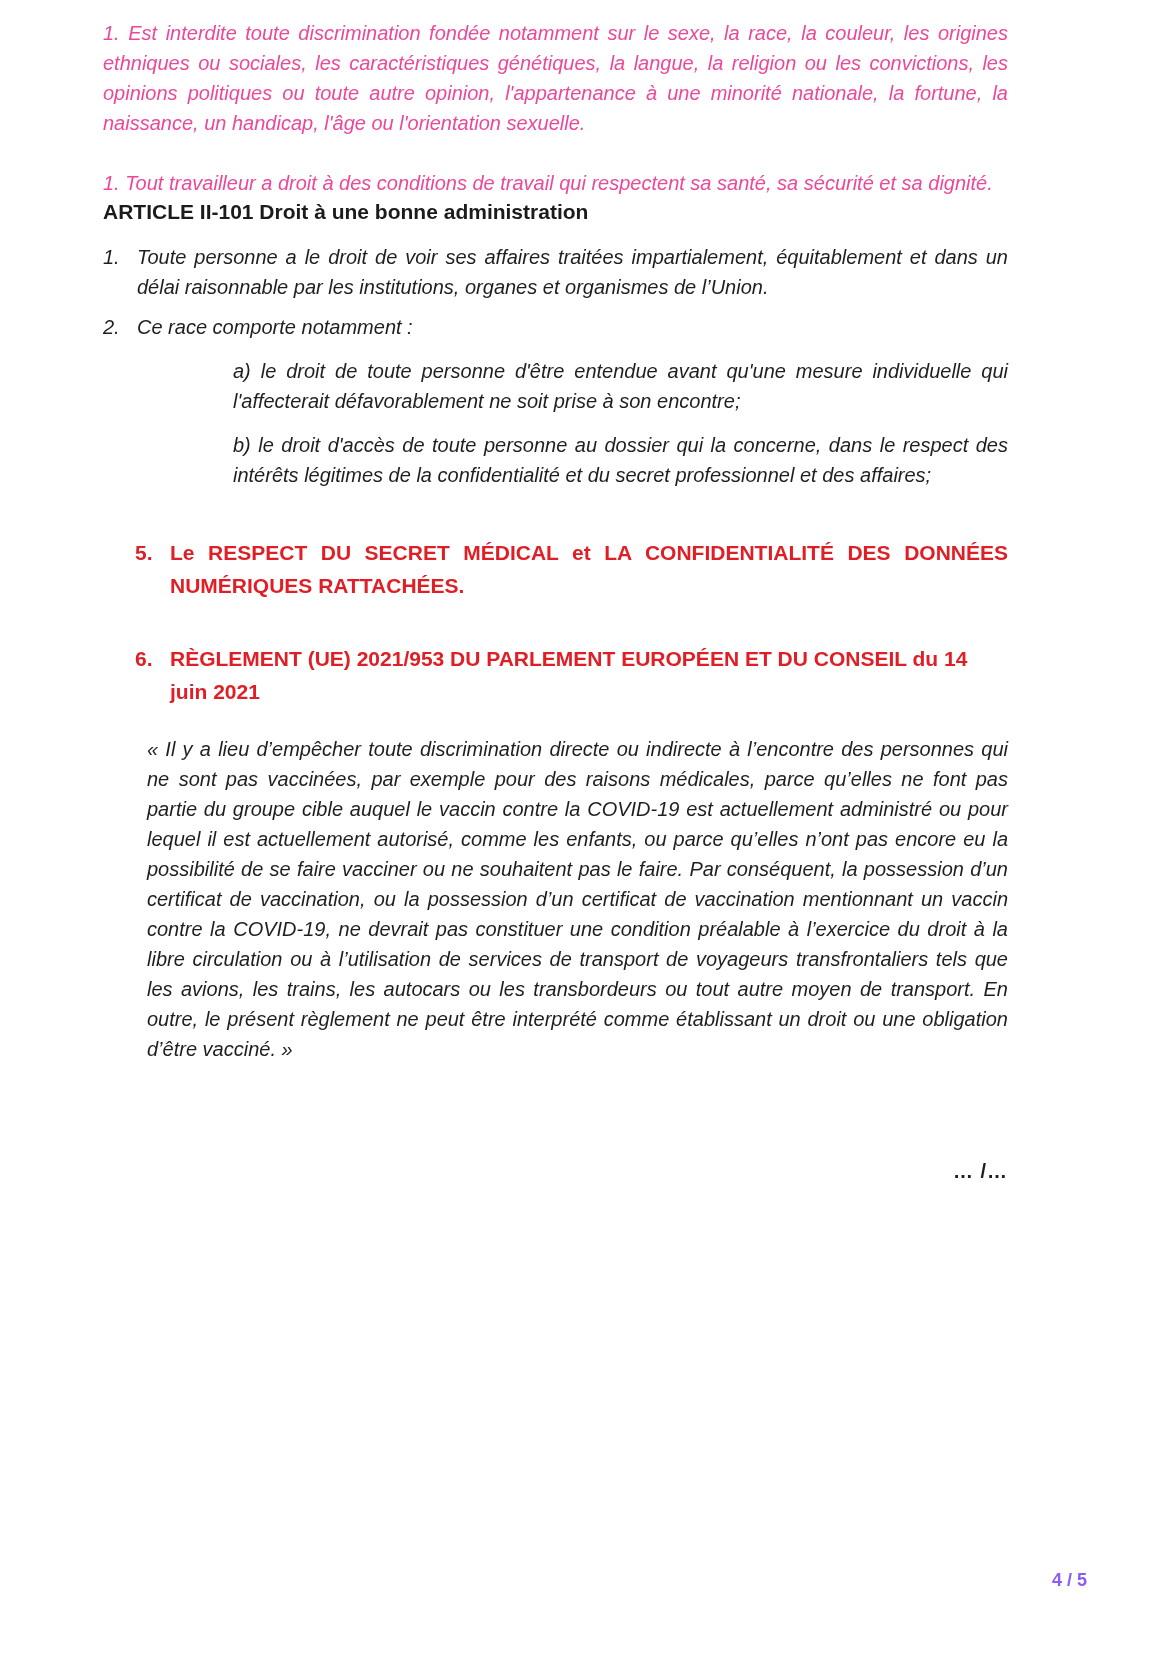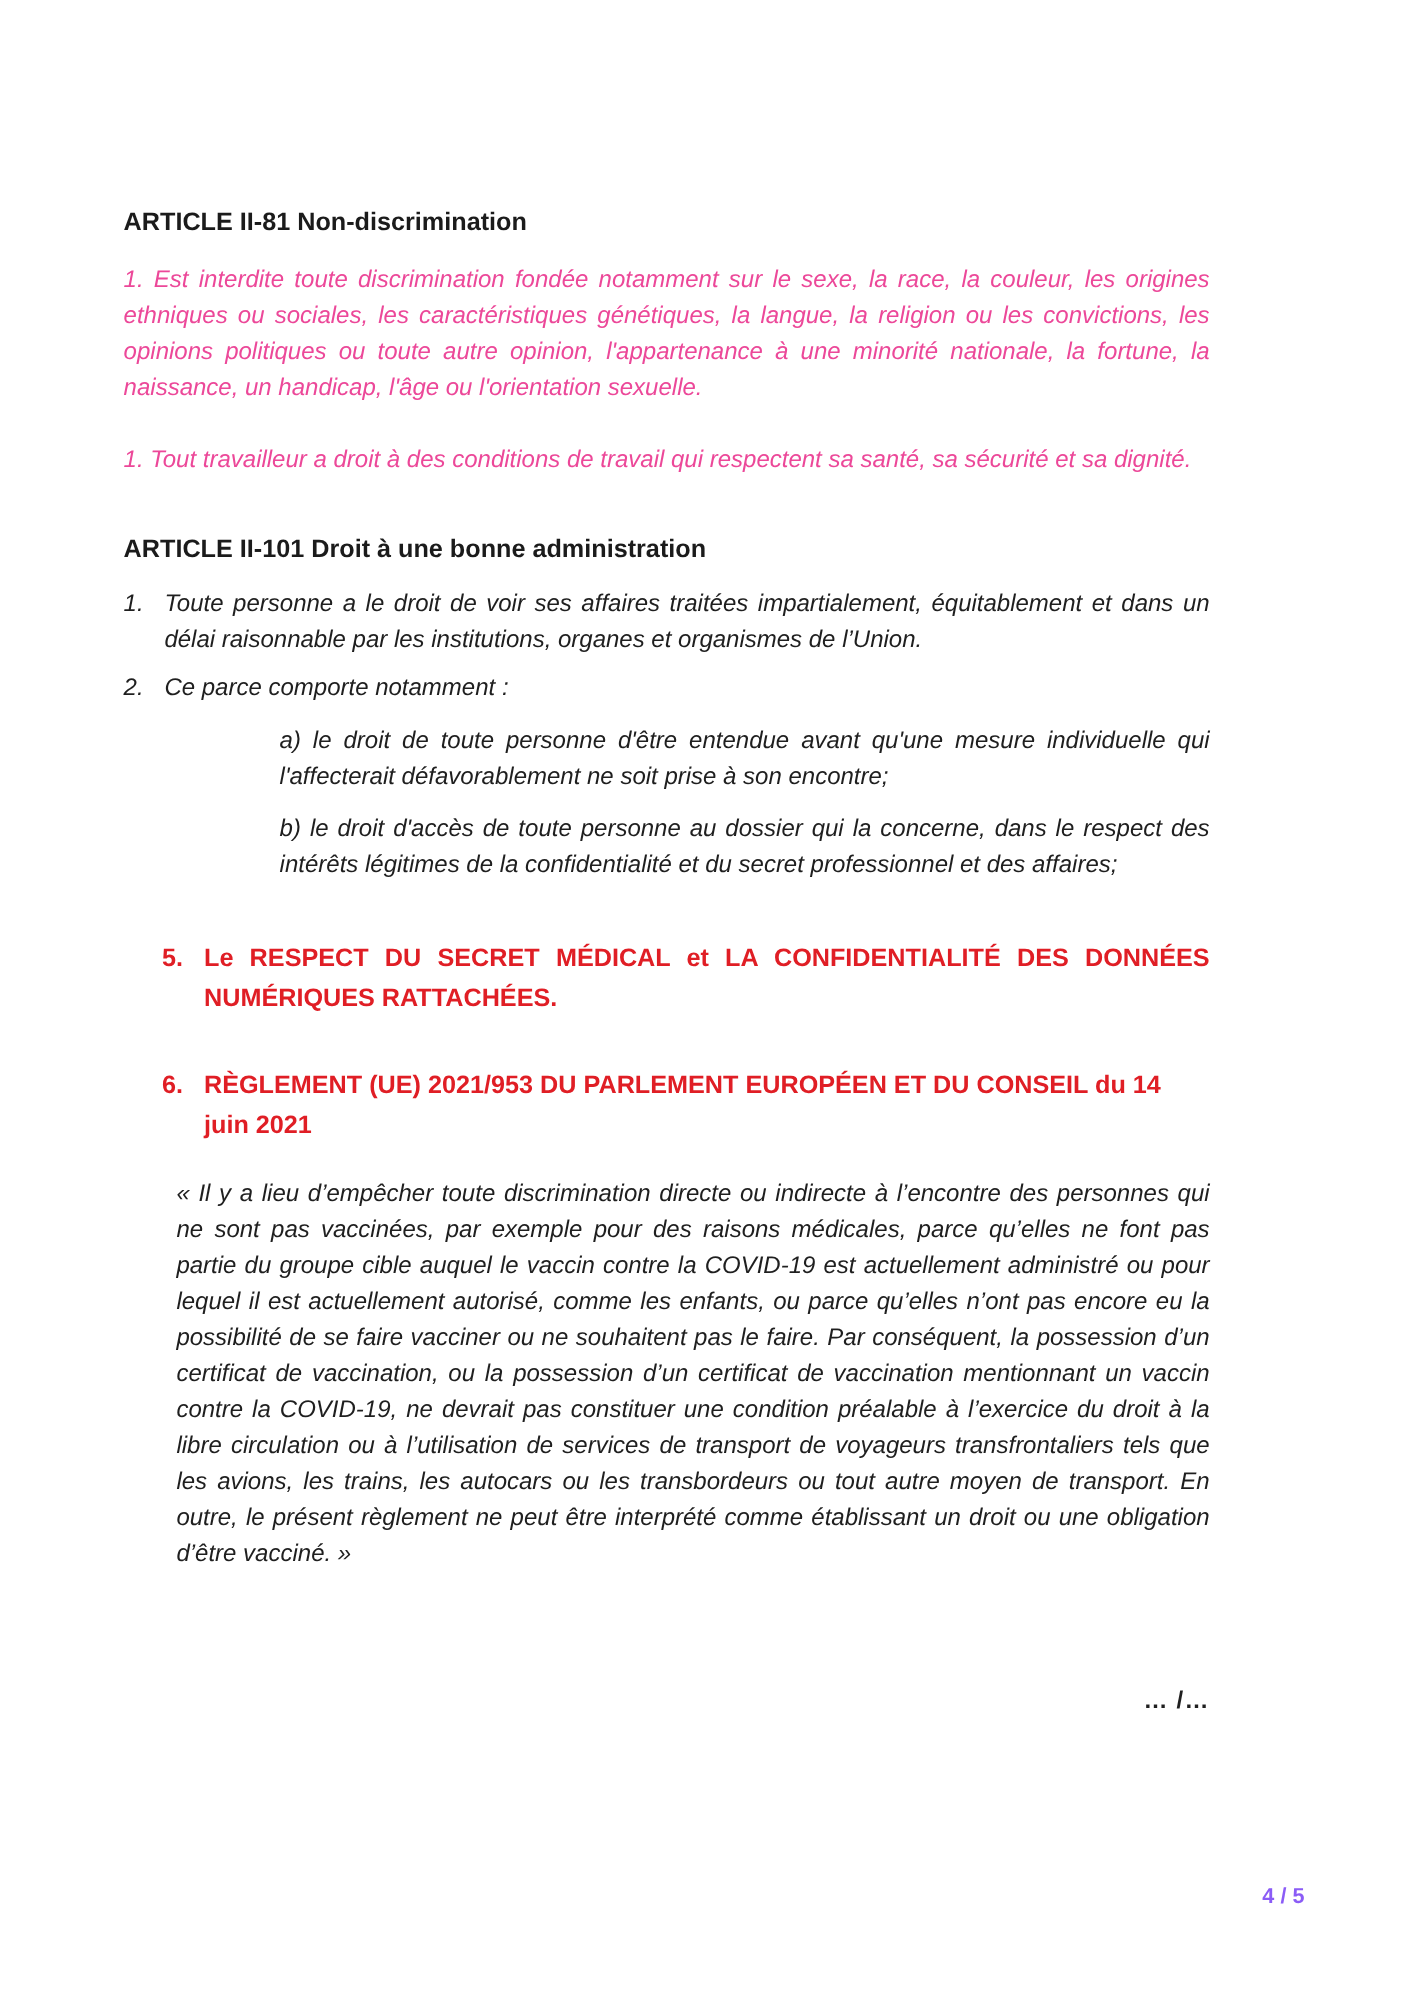--- a/index.html
+++ b/index.html
@@ -26,21 +26,21 @@
   }
   .article-title {
     font-size: 21px;
     font-weight: bold;
     font-style: normal;
     line-height: 28px;
     color: #1b1b1b;
   }
   .t81 { margin-top: 172px; }
   .t91 { margin-top: 38px; }
-  .t101 { margin-top: 46px; }
+  .t101 { }
   .body-par {
     font-size: 20px;
     font-style: italic;
     line-height: 30px;
     text-align: justify;
     color: #ec4899;
   }
   .p81 { margin-top: 18px; }
   .p91 { margin-top: 30px; }
   .num-item {
@@ -115,37 +115,36 @@
     font-weight: bold;
     color: #8b5cf6;
   }
 </style>
 </head>
 <body>
 
 <div class="page">
   <div class="content">
 
-    <div class="article-title t81">ARTICLE II-81 Non-discrimination</div>
 
     <p class="body-par p81">1. Est interdite toute discrimination fondée notamment sur le sexe, la race, la couleur, les origines ethniques ou sociales, les caractéristiques génétiques, la langue, la religion ou les convictions, les opinions politiques ou toute autre opinion, l'appartenance à une minorité nationale, la fortune, la naissance, un handicap, l'âge ou l'orientation sexuelle.</p>
 
 
     <p class="body-par p91">1. Tout travailleur a droit à des conditions de travail qui respectent sa santé, sa sécurité et sa dignité.</p>
 
     <div class="article-title t101">ARTICLE II-101 Droit à une bonne administration</div>
 
     <div class="num-item">
       <span class="num">1.</span>
       <span class="txt">Toute personne a le droit de voir ses affaires traitées impartialement, équitablement et dans un délai raisonnable par les institutions, organes et organismes de l’Union.</span>
     </div>
 
     <div class="num-item second">
       <span class="num">2.</span>
-      <span class="txt">Ce parce comporte notamment :</span>
+      <span class="txt">Ce race comporte notamment :</span>
     </div>
 
     <p class="sub-item sa">a) le droit de toute personne d'être entendue avant qu'une mesure individuelle qui l'affecterait défavorablement ne soit prise à son encontre;</p>
 
     <p class="sub-item sb">b) le droit d'accès de toute personne au dossier qui la concerne, dans le respect des intérêts légitimes de la confidentialité et du secret professionnel et des affaires;</p>
 
 
     <div class="red-item r5">
       <span class="num">5.</span>
       <span class="txt">Le RESPECT DU SECRET MÉDICAL et LA CONFIDENTIALITÉ DES DONNÉES NUMÉRIQUES RATTACHÉES.</span>

